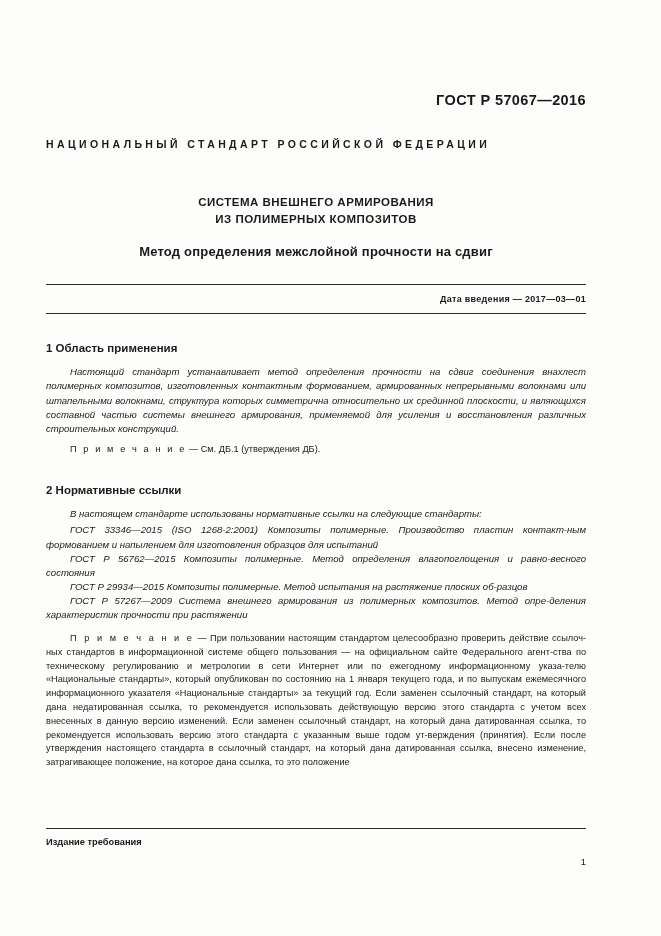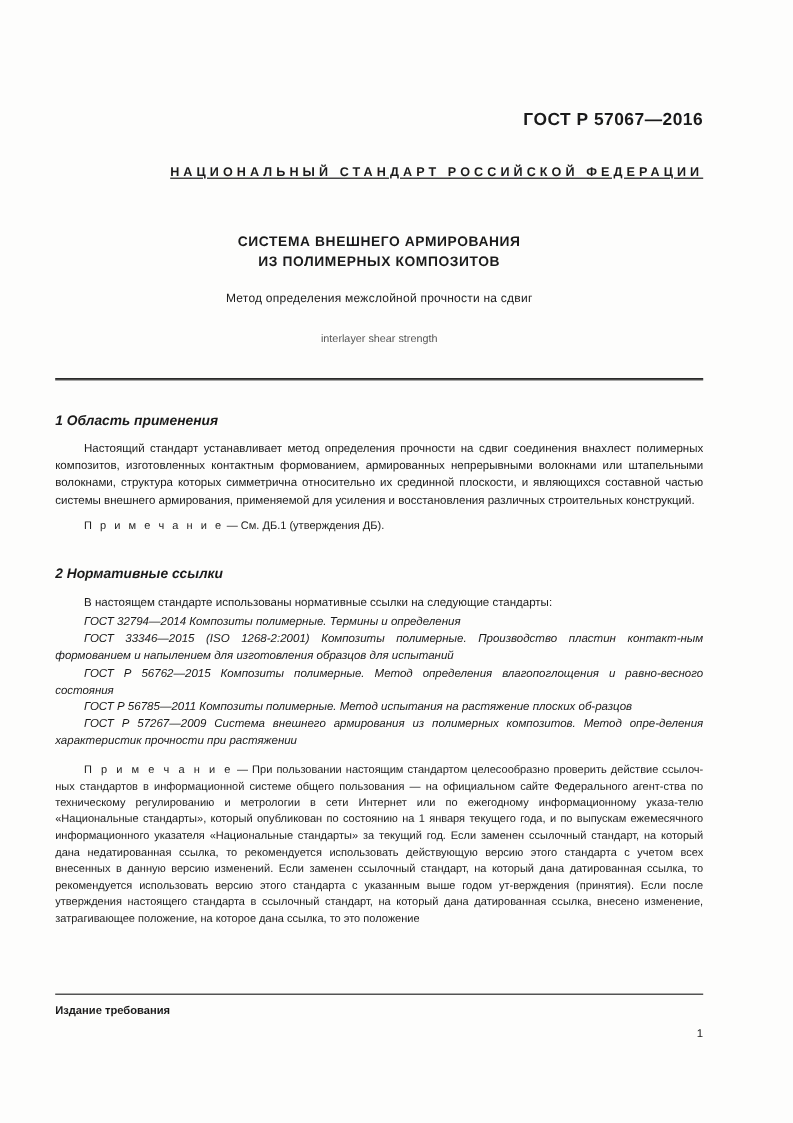--- a/index.html
+++ b/index.html
@@ -36,39 +36,38 @@
     font-size: 14.5px;
     font-weight: bold;
     letter-spacing: 0.4px;
     margin-top: 52px;
   }
   .national-standard {
     margin-top: 30px;
     font-size: 10.5px;
     font-weight: bold;
     letter-spacing: 3.4px;
-    text-align: right;
-    text-decoration: underline;
+    text-align: left;
   }
 
   
   .title-block {
     margin-top: 44px;
     text-align: center;
   }
   .title-main {
     font-size: 11.5px;
     font-weight: bold;
     line-height: 1.45;
     letter-spacing: 0.5px;
   }
   .title-sub {
     margin-top: 17px;
-    font-size: 10px;
-    font-weight: normal;
+    font-size: 13px;
+    font-weight: bold;
     letter-spacing: 0.2px;
     text-align: center;
   }
   .title-en {
     margin-top: 21px;
     font-size: 9px;
     color: #555;
     line-height: 1.55;
   }
 
@@ -87,27 +86,27 @@
     margin-bottom: 9px;
     letter-spacing: 0.3px;
   }
 
   
   .section-heading {
     font-size: 11.5px;
     font-weight: bold;
     margin-top: 28px;
     margin-bottom: 11px;
-    font-style: italic;
   }
   p.body {
     font-size: 9.6px;
     line-height: 1.47;
     text-align: justify;
     margin: 0 0 2px 0;
+    font-style: italic;
   }
   p.indent { text-indent: 24px; }
   p.note {
     font-size: 9.2px;
     line-height: 1.47;
     text-align: justify;
     margin: 7px 0 0 0;
     text-indent: 24px;
   }
   .note-label {
@@ -163,40 +162,39 @@
 
     <div class="national-standard">НАЦИОНАЛЬНЫЙ СТАНДАРТ РОССИЙСКОЙ ФЕДЕРАЦИИ</div>
 
     <div class="title-block">
       <div class="title-main">
         <div>СИСТЕМА ВНЕШНЕГО АРМИРОВАНИЯ</div>
         <div>ИЗ ПОЛИМЕРНЫХ КОМПОЗИТОВ</div>
       </div>
       <div class="title-sub">Метод определения межслойной прочности на сдвиг</div>
       <div class="title-en">
-        <div>interlayer shear strength</div>
       </div>
     </div>
 
     <hr class="rule rule-top">
+    <div class="date-line">Дата введения — 2017—03—01</div>
     <hr class="rule">
 
     <div class="section-heading">1 Область применения</div>
     <p class="body indent">Настоящий стандарт устанавливает метод определения прочности на сдвиг соединения внахлест полимерных композитов, изготовленных контактным формованием, армированных непрерывными волокнами или штапельными волокнами, структура которых симметрична относительно их срединной плоскости, и являющихся составной частью системы внешнего армирования, применяемой для усиления и восстановления различных строительных конструкций.</p>
     <p class="note">
       <span class="note-label">П р и м е ч а н и е</span><span> —  См. ДБ.1 (утверждения ДБ).</span>
     </p>
 
     <div class="section-heading">2 Нормативные ссылки</div>
     <p class="body indent">В настоящем стандарте использованы нормативные ссылки на следующие стандарты:</p>
 
-    <p class="ref-item">ГОСТ 32794—2014 Композиты полимерные. Термины и определения</p>
     <p class="ref-item">ГОСТ 33346—2015 (ISO 1268-2:2001) Композиты полимерные. Производство пластин контакт-ным формованием и напылением для изготовления образцов для испытаний</p>
     <p class="ref-item">ГОСТ Р 56762—2015 Композиты полимерные. Метод определения влагопоглощения и равно-весного состояния</p>
-    <p class="ref-item">ГОСТ Р 56785—2011 Композиты полимерные. Метод испытания на растяжение плоских об-разцов</p>
+    <p class="ref-item">ГОСТ Р 29934—2015 Композиты полимерные. Метод испытания на растяжение плоских об-разцов</p>
     <p class="ref-item">ГОСТ Р 57267—2009 Система внешнего армирования из полимерных композитов. Метод опре-деления характеристик прочности при растяжении</p>
 
     <p class="big-note">
       <span class="note-label">П р и м е ч а н и е</span><span> —  При пользовании настоящим стандартом целесообразно проверить действие ссылоч-ных стандартов в информационной системе общего пользования — на официальном сайте Федерального агент-ства по техническому регулированию и метрологии в сети Интернет или по ежегодному информационному указа-телю «Национальные стандарты», который опубликован по состоянию на 1 января текущего года, и по выпускам ежемесячного информационного указателя «Национальные стандарты» за текущий год. Если заменен ссылочный стандарт, на который дана недатированная ссылка, то рекомендуется использовать действующую версию этого стандарта с учетом всех внесенных в данную версию изменений. Если заменен ссылочный стандарт, на который дана датированная ссылка, то рекомендуется использовать версию этого стандарта с указанным выше годом ут-верждения (принятия). Если после утверждения настоящего стандарта в ссылочный стандарт, на который дана датированная ссылка, внесено изменение, затрагивающее положение, на которое дана ссылка, то это положение</span>
     </p>
 
   </div>
 
   <div class="footer">
     <hr class="footer-rule">

